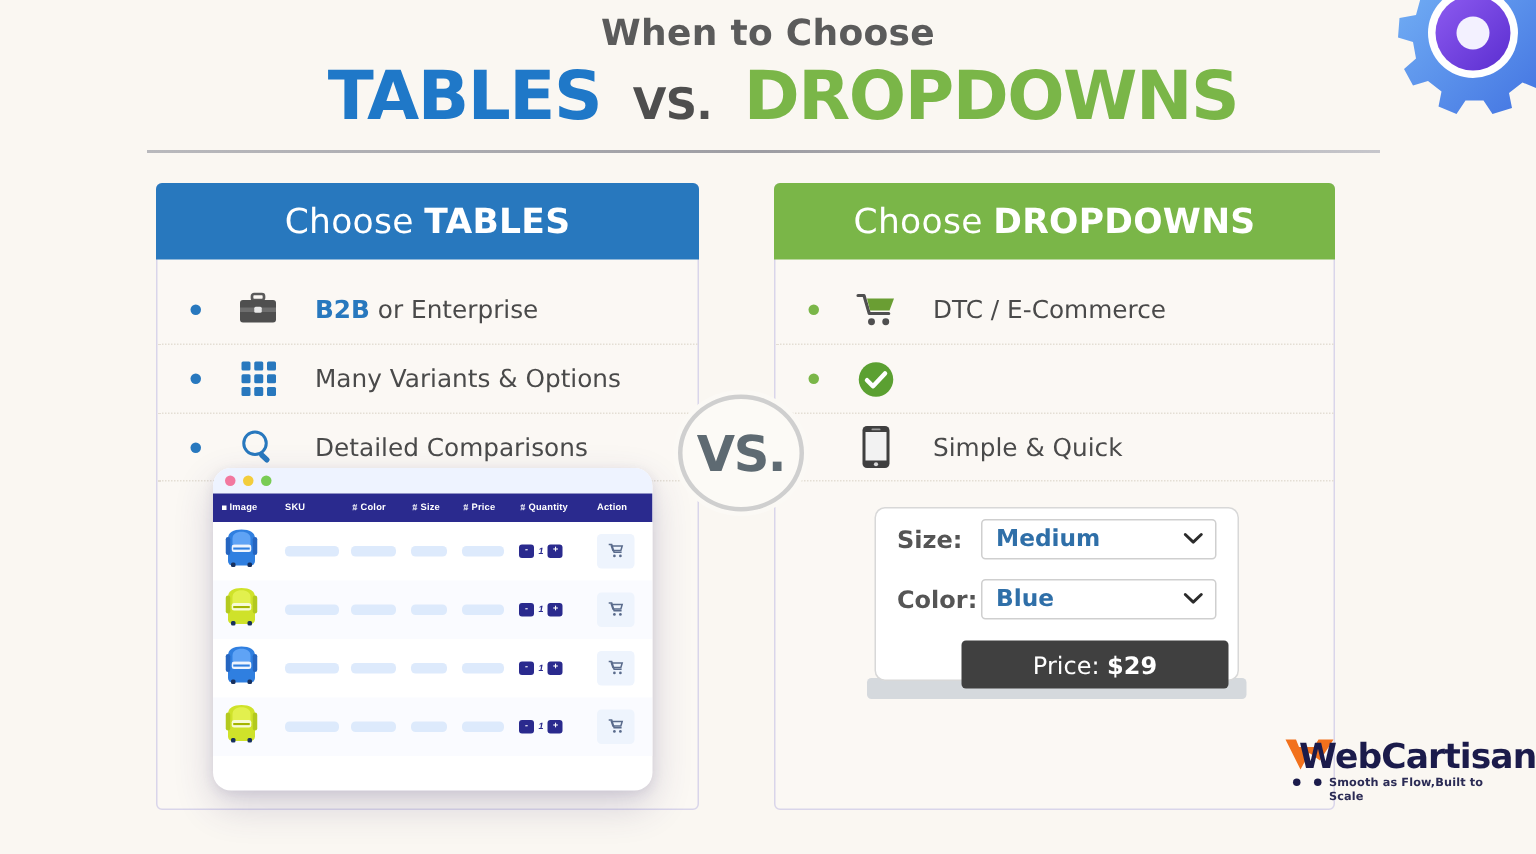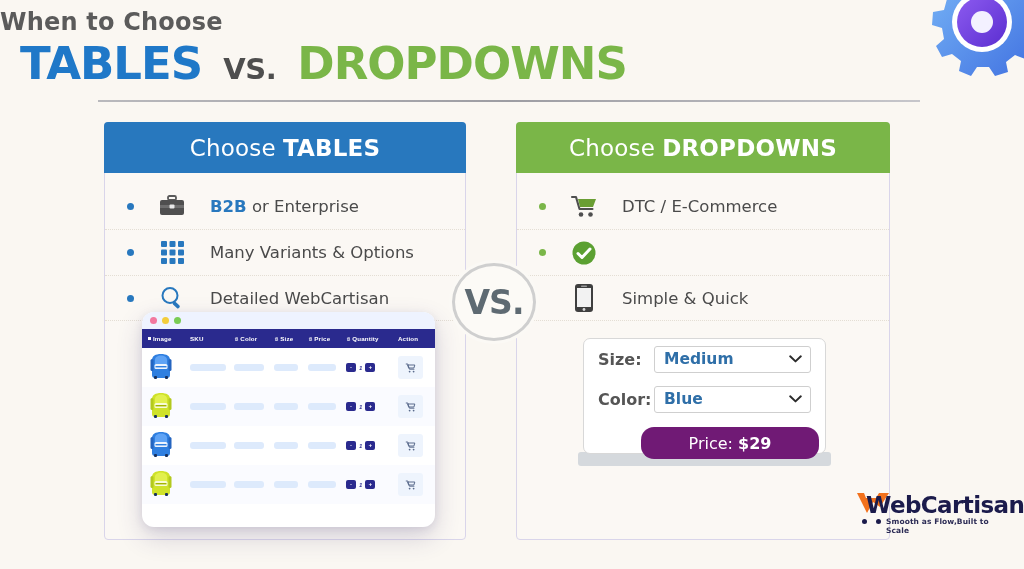--- a/index.html
+++ b/index.html
@@ -9,21 +9,21 @@
     background:#faf7f2;
     font-family:"Liberation Sans", sans-serif;
     position:relative;
   }
   .stage { position:absolute; inset:0; }
 
   
   .gear-deco { position:absolute; top:-30px; right:-26px; width:130px; height:130px; }
 
   
-  .header { position:absolute; top:8px; left:0; width:100%; text-align:left; }
+  .header { position:absolute; top:8px; left:0; width:100%; text-align:center; }
   .kicker {
     font-family:"DejaVu Sans", sans-serif;
     font-size:24px; font-weight:700; color:#5b5b5b;
     letter-spacing:.2px;
   }
   .headline {
     margin-top:4px;
     font-family:"DejaVu Sans", sans-serif;
     font-weight:700; font-size:45px; line-height:1.05;
     letter-spacing:-.5px;
@@ -161,21 +161,21 @@
     display:flex; align-items:center; justify-content:space-between;
     padding:0 8px 0 9px;
   }
   .ddsel span.val {
     font-family:"DejaVu Sans", sans-serif;
     font-size:15.5px; font-weight:700; color:#2f6fa8;
   }
   .chev { width:13px; height:8px; }
   .pricebtn {
     position:absolute; left:57px; top:88px; width:178px; height:32px;
-    background:#701a75; border-radius:13px;
+    background:#404040; border-radius:3px;
     display:flex; align-items:center; justify-content:center; z-index:7;
     font-family:"DejaVu Sans", sans-serif;
     color:#fff; font-size:16px;
   }
   .pricebtn b { font-weight:700; margin-left:5px; }
 
   
   .logo { position:absolute; left:848px; top:492px; width:166px; height:40px; }
   .logo-text {
     font-family:"DejaVu Sans", sans-serif;
@@ -266,21 +266,21 @@
       </div>
 
       <div class="bitem">
         <span class="dot dot-blue"></span>
         <span class="ic">
           <svg width="26" height="26" viewBox="0 0 26 26">
             <circle cx="11" cy="10.5" r="7.5" fill="none" stroke="#2878be" stroke-width="2"></circle>
             <rect x="15.5" y="16" width="8" height="3.6" rx="1.6" transform="rotate(42 15.5 16)" fill="#2878be"></rect>
           </svg>
         </span>
-        <span class="btext"><span class="hl"></span><span>Detailed WebCartisan</span></span>
+        <span class="btext"><span class="hl"></span><span>Detailed Comparisons</span></span>
       </div>
     </div>
   </div>
 
   <div class="panel panel-right">
     <div class="panel-head head-green">
       <span>Choose</span>
         <b>DROPDOWNS</b>
     </div>
     <div class="blist">

